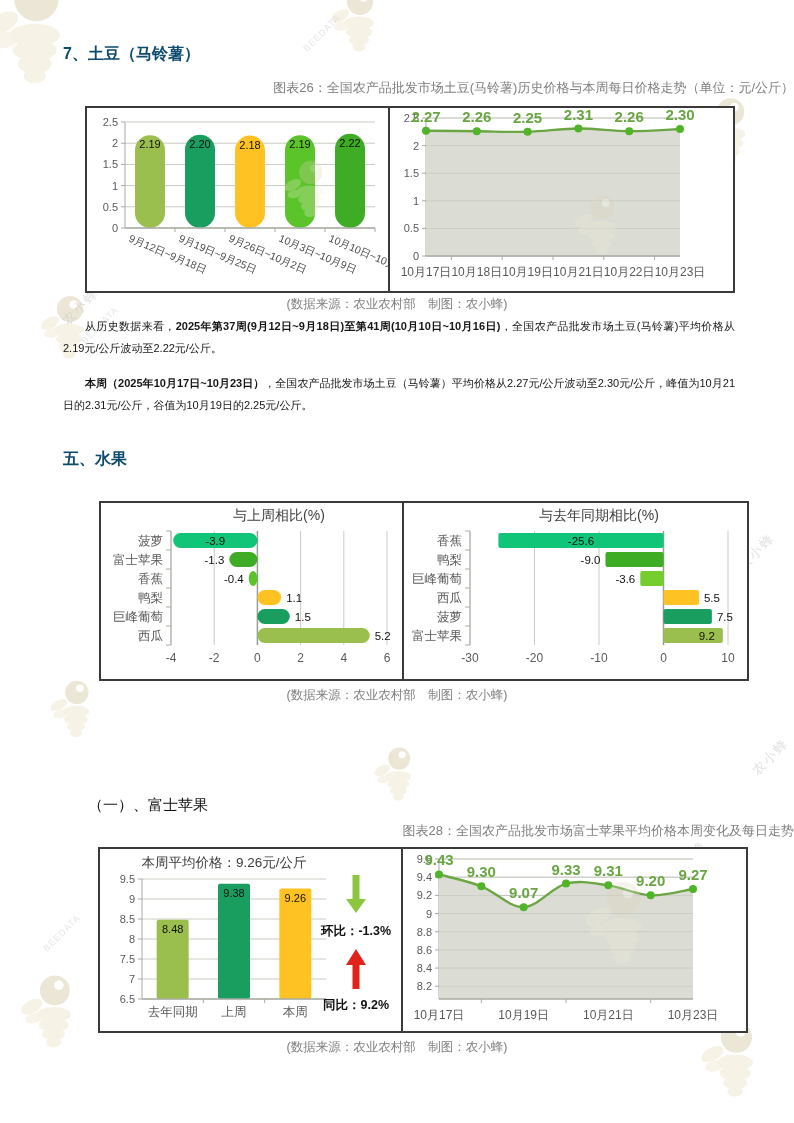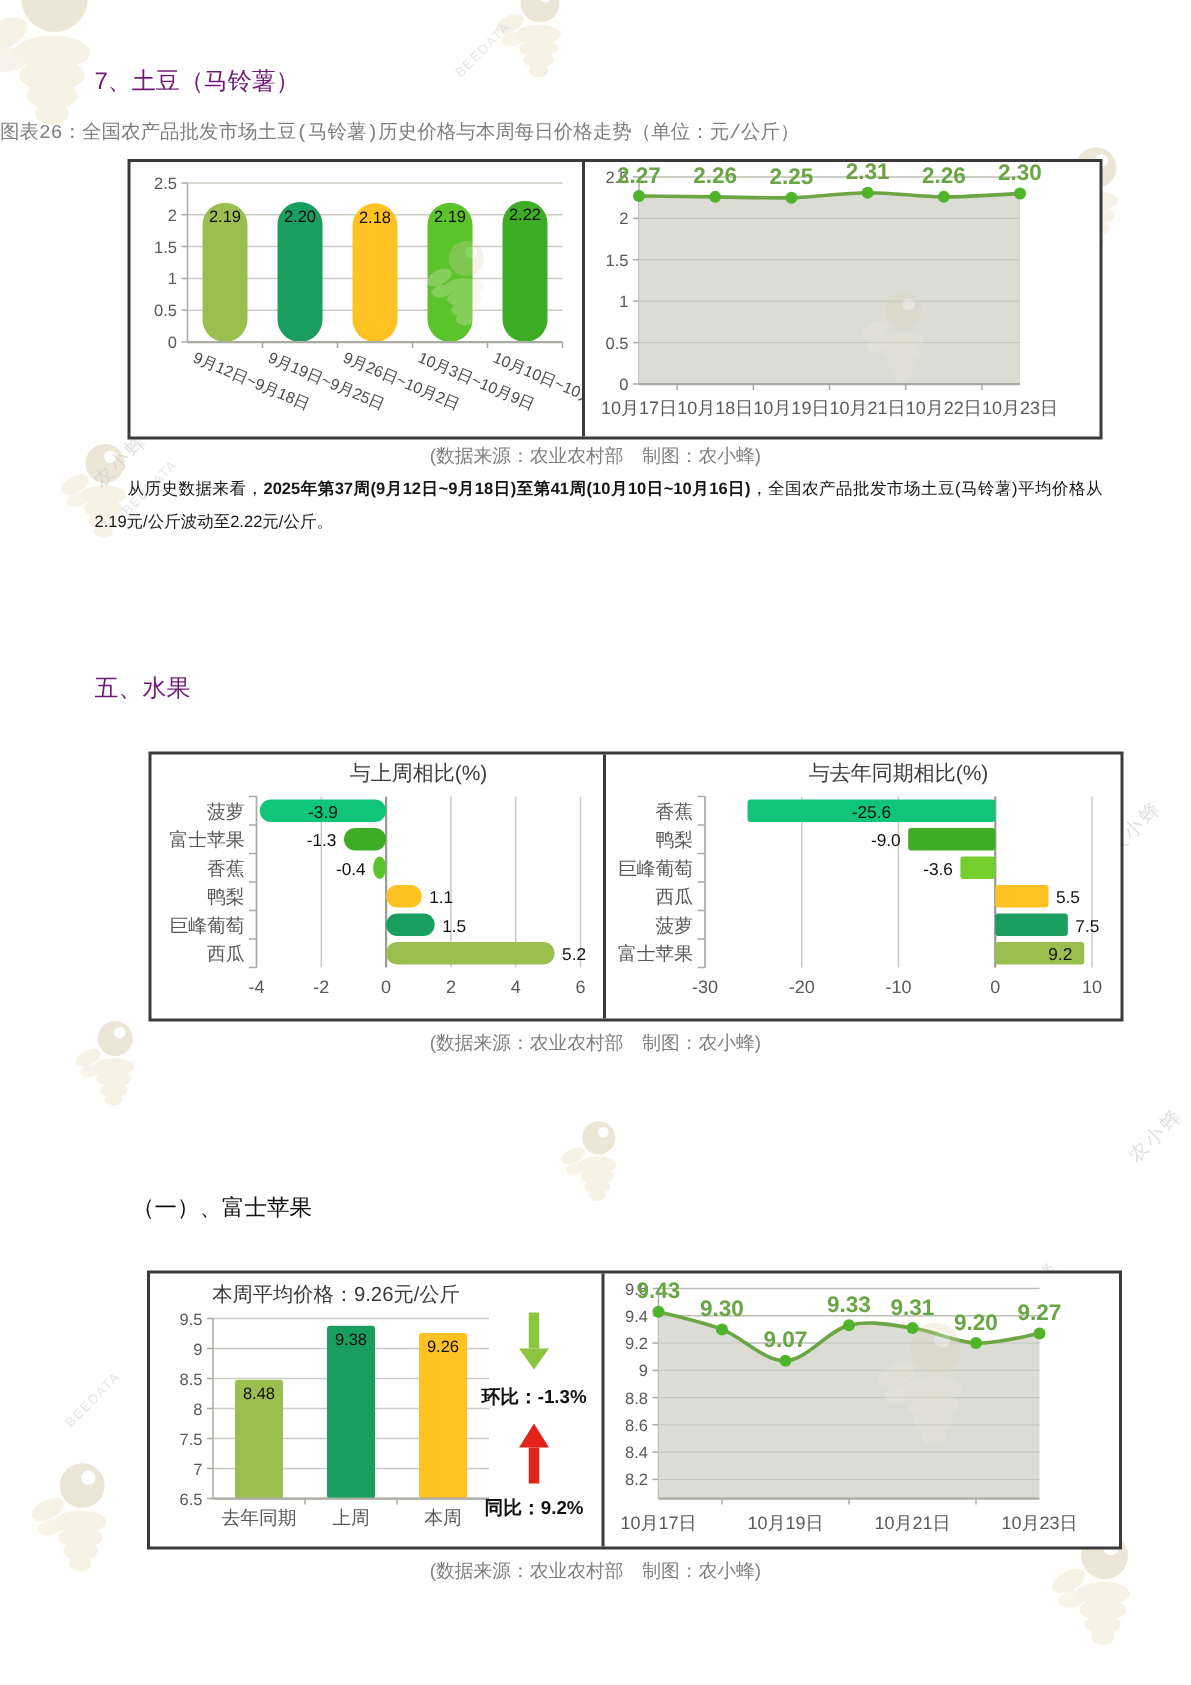--- a/index.html
+++ b/index.html
@@ -1,21 +1,21 @@
 <!DOCTYPE html>
 <html><head>
 <meta charset="utf-8">
 <style>
   html,body{margin:0;padding:0;background:#fff;}
   .page{position:relative;width:794px;height:1123px;background:#fff;overflow:hidden;
         font-family:"Liberation Sans","DejaVu Sans",sans-serif;color:#151515;}
   .abs{position:absolute;}
-  .h1{font-size:16px;font-weight:normal;color:#701a75;z-index:3;}
+  .h1{font-size:16px;font-weight:bold;color:#0c4a6e;z-index:3;}
   .h2{font-size:15px;font-weight:normal;color:#111;z-index:3;}
-  .cap{left:0;right:0;text-align:left;font-size:13px;color:#7f7f7f;z-index:3;font-family:Liberation Mono, monospace;}
+  .cap{left:0;right:0;text-align:right;font-size:13px;color:#7f7f7f;z-index:3;}
   .src{left:0;right:0;text-align:center;font-size:12.5px;color:#808080;z-index:3;}
   .para{font-size:11px;line-height:22px;text-align:justify;text-indent:2em;z-index:3;}
   .para .b{font-weight:bold;}
   .chart-box{display:flex;border:2px solid #3a3a3a;background:#fff;width:650px;box-sizing:border-box;z-index:2;}
   .vdiv{width:2px;background:#3a3a3a;flex:0 0 2px;}
   .panel{flex:0 0 auto;}
   svg{display:block;}
   svg.line-svg{overflow:visible;}
   text{font-family:"Liberation Sans","DejaVu Sans",sans-serif;}
   .tick{font-size:11px;fill:#595959;}
@@ -219,20 +219,21 @@
           <line x1="163" x2="163" y1="148" y2="152" stroke="#A9ACA3" stroke-width="1"></line>
           <line x1="213.8" x2="213.8" y1="148" y2="152" stroke="#A9ACA3" stroke-width="1"></line>
           <line x1="264.6" x2="264.6" y1="148" y2="152" stroke="#A9ACA3" stroke-width="1"></line>
         </svg>
       </div>
   </div>
 
   <div class="abs src" style="top:296px">(数据来源：农业农村部　制图：农小蜂)</div>
 
   <div class="abs para" style="left:63px;top:315px;width:672px"><span>从历史数据来看，</span><span class="b">2025年第37周(9月12日~9月18日)至第41周(10月10日~10月16日)</span><span>，全国农产品批发市场土豆(马铃薯)平均价格从2.19元/公斤波动至2.22元/公斤。</span></div>
+  <div class="abs para" style="left:63px;top:372px;width:672px"><span class="b">本周（2025年10月17日~10月23日）</span><span>，全国农产品批发市场土豆（马铃薯）平均价格从2.27元/公斤波动至2.30元/公斤，峰值为10月21日的2.31元/公斤，谷值为10月19日的2.25元/公斤。</span></div>
 
   <div class="abs h1" style="left:63px;top:449px">五、水果</div>
 
 
   <div class="abs chart-box" style="left:99px;top:501px">
     <div class="panel" id="c2">
         <svg width="301" height="176" viewBox="0 0 301 176">
           <text x="178" y="17" class="htitle" text-anchor="middle">与上周相比(%)</text>
           <line x1="70" x2="70" y1="28" y2="142" stroke="#C9CCC3" stroke-width="1"></line>
           <text x="70" y="159" class="htick" text-anchor="middle">-4</text>
@@ -316,20 +317,21 @@
           <text x="310.84000000000003" y="137" class="hval" text-anchor="end">9.2</text>
         </svg>
       </div>
   </div>
 
   <div class="abs src" style="top:687px">(数据来源：农业农村部　制图：农小蜂)</div>
 
 
   <div class="abs h2" style="left:88px;top:796px">（一）、富士苹果</div>
 
+  <div class="abs cap" style="top:822px">图表28：全国农产品批发市场富士苹果平均价格本周变化及每日走势</div>
 
   <div class="abs chart-box" style="left:98px;top:847px">
     <div class="panel" id="c4">
         <svg width="301" height="182" viewBox="0 0 301 182">
           <text x="124" y="18" class="btitle" text-anchor="middle">本周平均价格：9.26元/公斤</text>
           <line x1="42" x2="226" y1="150" y2="150" stroke="#C9CCC3" stroke-width="1"></line>
           <line x1="38" x2="42" y1="150" y2="150" stroke="#A9ACA3" stroke-width="1"></line>
           <text x="35" y="154" class="tick" text-anchor="end">6.5</text>
           <line x1="42" x2="226" y1="130" y2="130" stroke="#C9CCC3" stroke-width="1"></line>
           <line x1="38" x2="42" y1="130" y2="130" stroke="#A9ACA3" stroke-width="1"></line>

